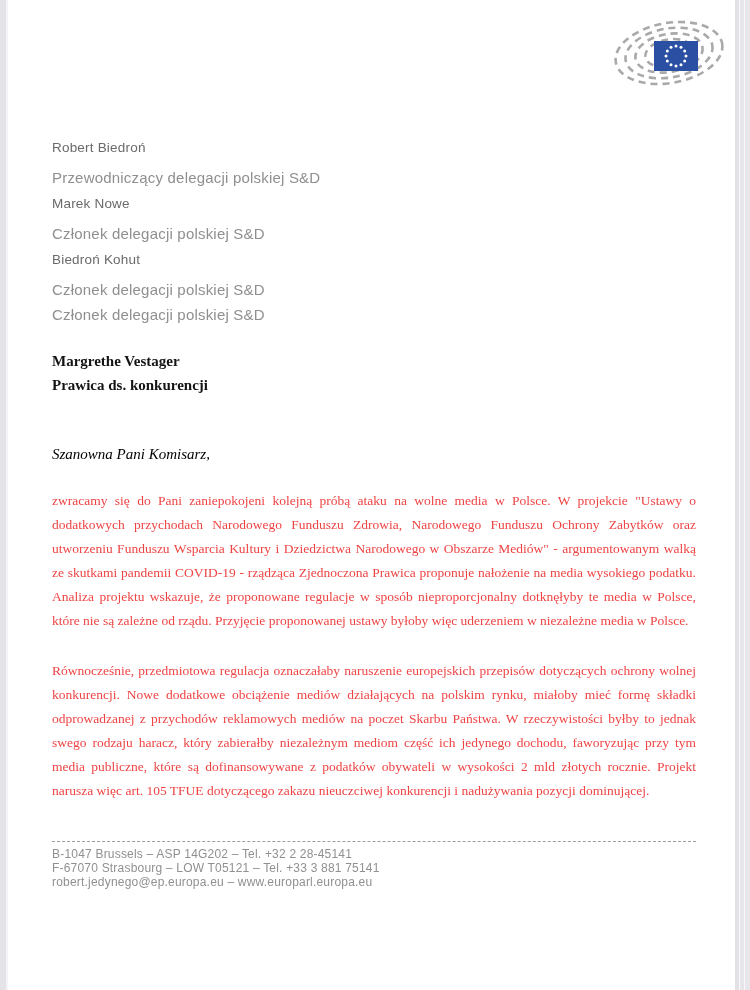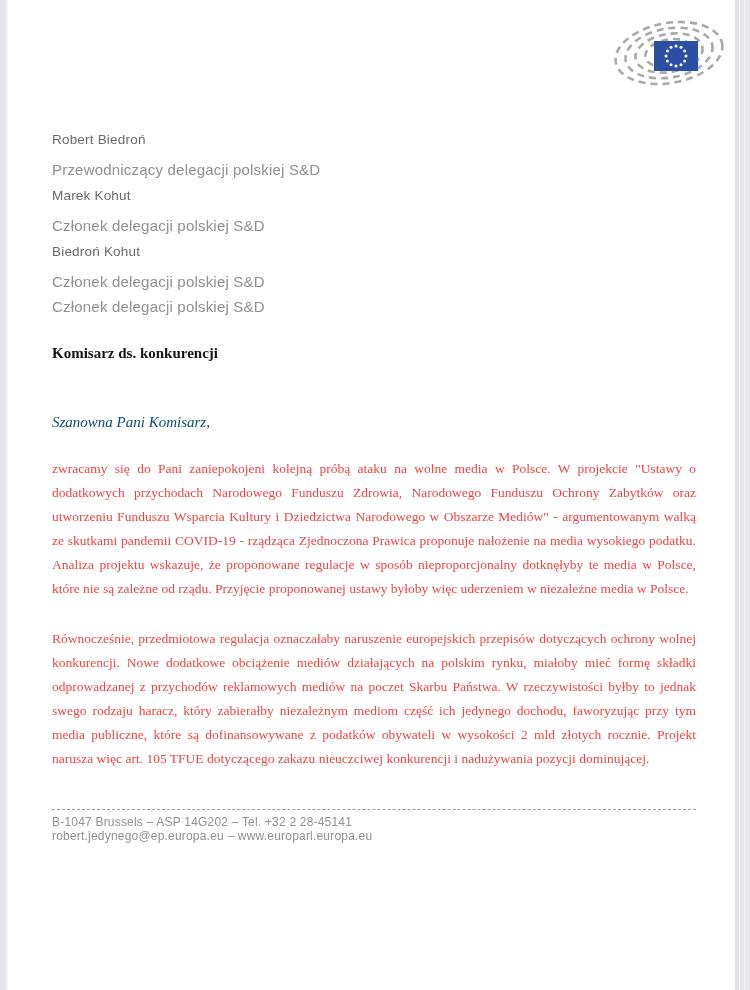--- a/index.html
+++ b/index.html
@@ -20,21 +20,21 @@
       #e2e2e6 0 4px, #fafafb 4px 5px,
       #e6e6ea 5px 9px, #f8f8fa 9px 10px,
       #e7e7eb 10px 15px);
   }
   .logo {
     position: absolute; top: 20px; left: 603px;
     width: 132px; height: 70px;
   }
   .content {
     position: absolute; top: 0; left: 8px; right: 15px;
-    padding: 4px 39px 0 44px; 
+    padding: 12px 39px 0 44px; 
   }
   .signatories { margin-top: 128px; }
   .sig-name {
     font-size: 13.5px; line-height: 16px; color: #6a6a6a;
     margin: 0 0 15px 0; letter-spacing: 0.2px;
   }
   .sig-title {
     font-size: 15px; line-height: 13px; color: #8f8f8f;
     margin: 0 0 12px 0; letter-spacing: 0.2px;
   }
@@ -45,21 +45,21 @@
     text-align: right;
   }
   .recipient {
     margin-top: 28px;
     font-family: "Liberation Serif", serif;
     font-weight: bold; font-size: 15px; line-height: 24px; color: #141414;
   }
   .salutation {
     margin-top: 48px;
     font-family: "Liberation Serif", serif;
-    font-style: italic; font-size: 15px; line-height: 18px; color: #0c4a6e;
+    font-style: italic; font-size: 15px; line-height: 18px; color: #000000;
   }
   .body-para {
     margin: 26px 0 0 0;
     font-family: Liberation Serif, serif;
     font-size: 13.5px; line-height: 24px; color: #ef4444;
     text-align: justify;
   }
   .footer {
     margin-top: 38px;
     border-top: 1px dashed #9d9d9d;
@@ -104,40 +104,42 @@
 </div>
 
 <div class="content">
 
   <div class="signatories">
     <div>
       <div class="sig-name">Robert Biedroń</div>
       <div class="sig-title">Przewodniczący delegacji polskiej S&amp;D</div>
     </div>
     <div>
-      <div class="sig-name">Marek Kohut</div>
+      <div class="sig-name">Marek Nowe</div>
       <div class="sig-title">Członek delegacji polskiej S&amp;D</div>
     </div>
     <div>
       <div class="sig-name">Biedroń Kohut</div>
       <div class="sig-title">Członek delegacji polskiej S&amp;D</div>
     </div>
     <div>
       <div class="sig-title">Członek delegacji polskiej S&amp;D</div>
     </div>
   </div>
 
 
   <div class="recipient">
-    <div>Komisarz ds. konkurencji</div>
+    <div>Margrethe Vestager</div>
+    <div>Prawica ds. konkurencji</div>
   </div>
 
   <div class="salutation">Szanowna Pani Komisarz,</div>
 
   <p class="body-para">zwracamy się do Pani zaniepokojeni kolejną próbą ataku na wolne media w Polsce. W projekcie "Ustawy o dodatkowych przychodach Narodowego Funduszu Zdrowia, Narodowego Funduszu Ochrony Zabytków oraz utworzeniu Funduszu Wsparcia Kultury i Dziedzictwa Narodowego w Obszarze Mediów" - argumentowanym walką ze skutkami pandemii COVID-19 - rządząca Zjednoczona Prawica proponuje nałożenie na media wysokiego podatku. Analiza projektu wskazuje, że proponowane regulacje w sposób nieproporcjonalny dotknęłyby te media w Polsce, które nie są zależne od rządu. Przyjęcie proponowanej ustawy byłoby więc uderzeniem w niezależne media w Polsce.</p>
   <p class="body-para">Równocześnie, przedmiotowa regulacja oznaczałaby naruszenie europejskich przepisów dotyczących ochrony wolnej konkurencji. Nowe dodatkowe obciążenie mediów działających na polskim rynku, miałoby mieć formę składki odprowadzanej z przychodów reklamowych mediów na poczet Skarbu Państwa. W rzeczywistości byłby to jednak swego rodzaju haracz, który zabierałby niezależnym mediom część ich jedynego dochodu, faworyzując przy tym media publiczne, które są dofinansowywane z podatków obywateli w wysokości 2 mld złotych rocznie. Projekt narusza więc art. 105 TFUE dotyczącego zakazu nieuczciwej konkurencji i nadużywania pozycji dominującej.</p>
 
   <div class="footer">
     <div class="footer-line">B-1047 Brussels – ASP 14G202 – Tel. +32 2 28-45141</div>
+    <div class="footer-line">F-67070 Strasbourg – LOW T05121 – Tel. +33 3 881 75141</div>
     <div class="footer-line">robert.jedynego@ep.europa.eu – www.europarl.europa.eu</div>
   </div>
 
 </div>
 
 </body></html>

